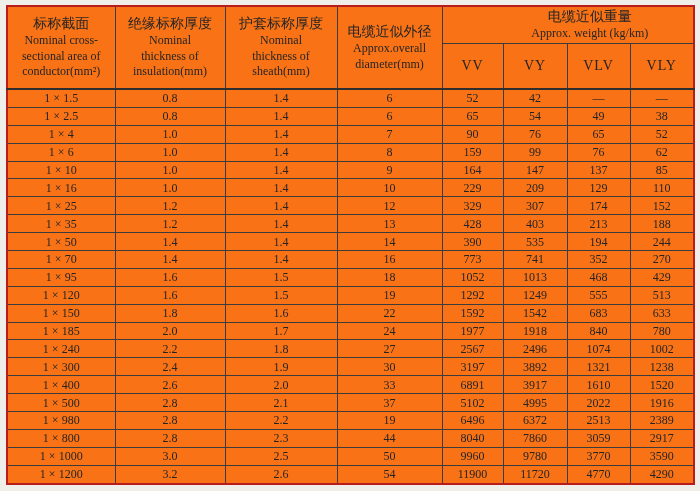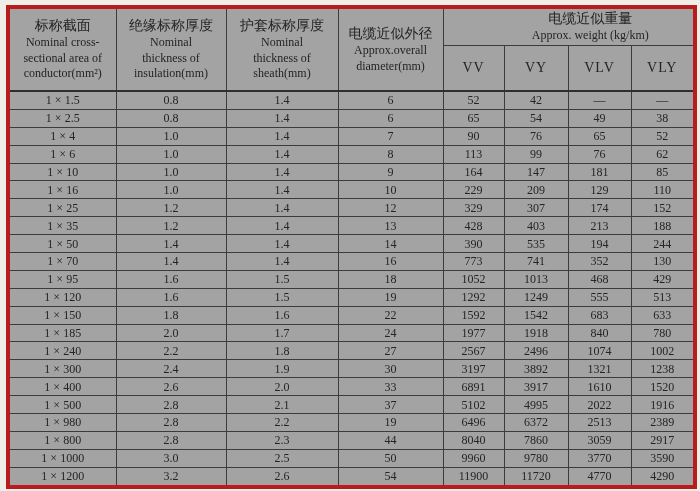--- a/index.html
+++ b/index.html
@@ -14,22 +14,22 @@
   }
   .sheet {
     position: absolute;
     left: 6px;
     top: 5px;
   }
   table.spec {
     border-collapse: collapse;
     table-layout: fixed;
     width: 688px;
-    background: #a3a3a3;
-    border: 4px solid #b91c1c;
+    background: #f97316;
+    border: 2px solid #b91c1c;
   }
   th, td {
     border: 1px solid #3c3c3c;
     text-align: center;
     vertical-align: middle;
     padding: 0 2px;
     overflow: hidden;
   }
   thead { border-bottom: 2px solid #2e2e2e; }
   thead th {
@@ -122,33 +122,33 @@
           <td>90</td>
           <td>76</td>
           <td>65</td>
           <td>52</td>
         </tr>
         <tr>
           <td>1 × 6</td>
           <td>1.0</td>
           <td>1.4</td>
           <td>8</td>
-          <td>113</td>
+          <td>159</td>
           <td>99</td>
           <td>76</td>
           <td>62</td>
         </tr>
         <tr>
           <td>1 × 10</td>
           <td>1.0</td>
           <td>1.4</td>
           <td>9</td>
           <td>164</td>
           <td>147</td>
-          <td>181</td>
+          <td>137</td>
           <td>85</td>
         </tr>
         <tr>
           <td>1 × 16</td>
           <td>1.0</td>
           <td>1.4</td>
           <td>10</td>
           <td>229</td>
           <td>209</td>
           <td>129</td>
@@ -185,21 +185,21 @@
           <td>244</td>
         </tr>
         <tr>
           <td>1 × 70</td>
           <td>1.4</td>
           <td>1.4</td>
           <td>16</td>
           <td>773</td>
           <td>741</td>
           <td>352</td>
-          <td>130</td>
+          <td>270</td>
         </tr>
         <tr>
           <td>1 × 95</td>
           <td>1.6</td>
           <td>1.5</td>
           <td>18</td>
           <td>1052</td>
           <td>1013</td>
           <td>468</td>
           <td>429</td>

